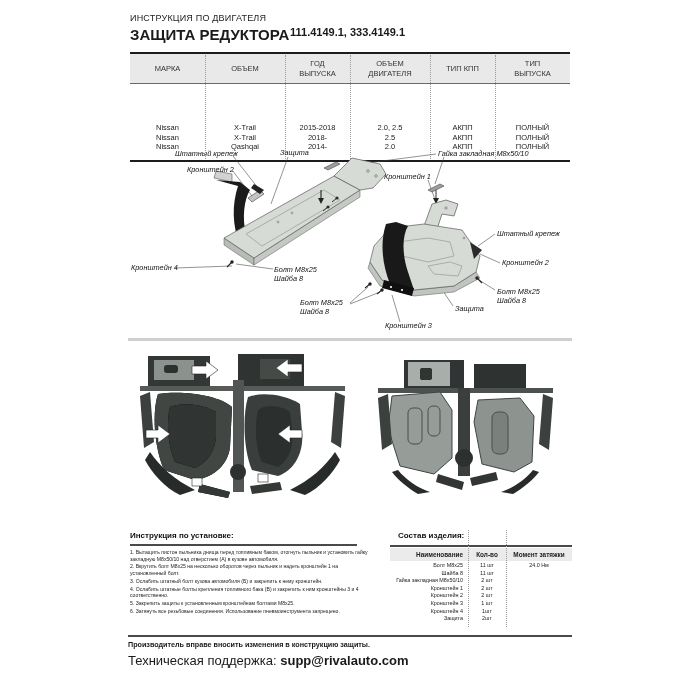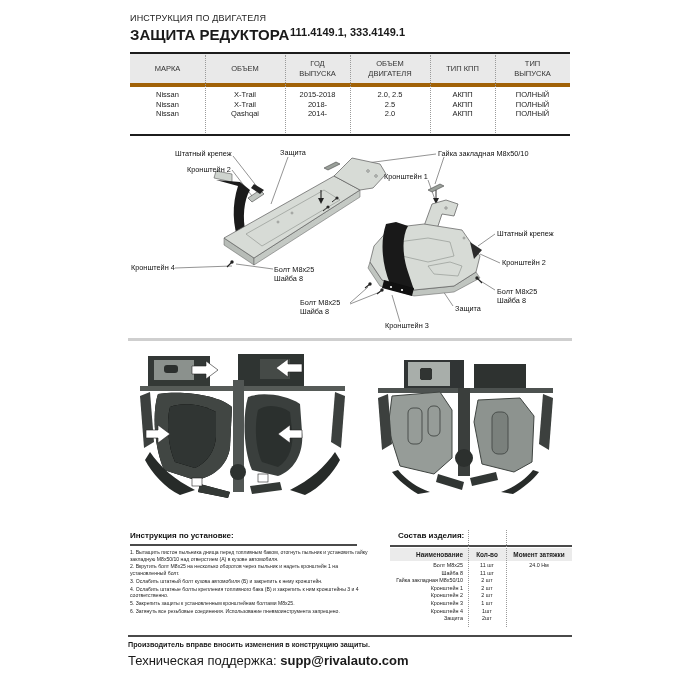--- a/index.html
+++ b/index.html
@@ -7,28 +7,28 @@
 
   
   .hdr{position:absolute;left:130px;top:13px;width:440px;}
   .hdr-line1{font-size:9px;color:#222;letter-spacing:.2px;}
   .hdr-row{display:flex;margin-top:3px;}
   .hdr-title{font-size:15px;font-weight:700;width:160px;}
   .hdr-pn{font-size:11px;font-weight:700;}
 
   
   .vtable{position:absolute;left:130px;top:52px;width:440px;border-top:2px solid #1c1c1c;border-bottom:2px solid #1c1c1c;}
-  .vhead{display:grid;grid-template-columns:75px 80px 65px 80px 65px 75px;background:#e9e9e9;border-bottom:4px solid #a16207;}
+  .vhead{display:grid;grid-template-columns:75px 80px 65px 80px 65px 75px;background:#e9e9e9;border-bottom:1px solid #a16207;}
   .vhead .cell{font-size:7.5px;color:#333;text-align:center;display:flex;align-items:center;justify-content:center;white-space:pre-line;height:29px;line-height:1.25;}
-  .vbody{display:grid;grid-template-columns:75px 80px 65px 80px 65px 75px;padding:3px 0 15px 0;}
+  .vbody{display:grid;grid-template-columns:75px 80px 65px 80px 65px 75px;padding:3px 0 8px 0;margin-top:36px;}
   .vbody .cell{font-size:7.5px;color:#222;text-align:center;line-height:9.5px;}
   .vsep{position:absolute;top:1px;bottom:1px;width:0;border-left:1px dotted #9a9a9a;}
 
   
-  .diagram{position:absolute;left:128px;top:138px;width:445px;height:200px;}
+  .diagram{position:absolute;left:128px;top:138px;width:445px;height:200px;font-style:italic;}
   .diagram svg{position:absolute;left:0;top:0;}
   .dlabel{position:absolute;font-size:7.3px;color:#111;white-space:nowrap;line-height:9px;}
   .divider{position:absolute;left:128px;top:338px;width:444px;height:3px;background:#cfcfcf;}
 
   
   .photo{position:absolute;}
   .photo-left{left:140px;top:352px;}
   .photo-right{left:378px;top:358px;}
 
   

